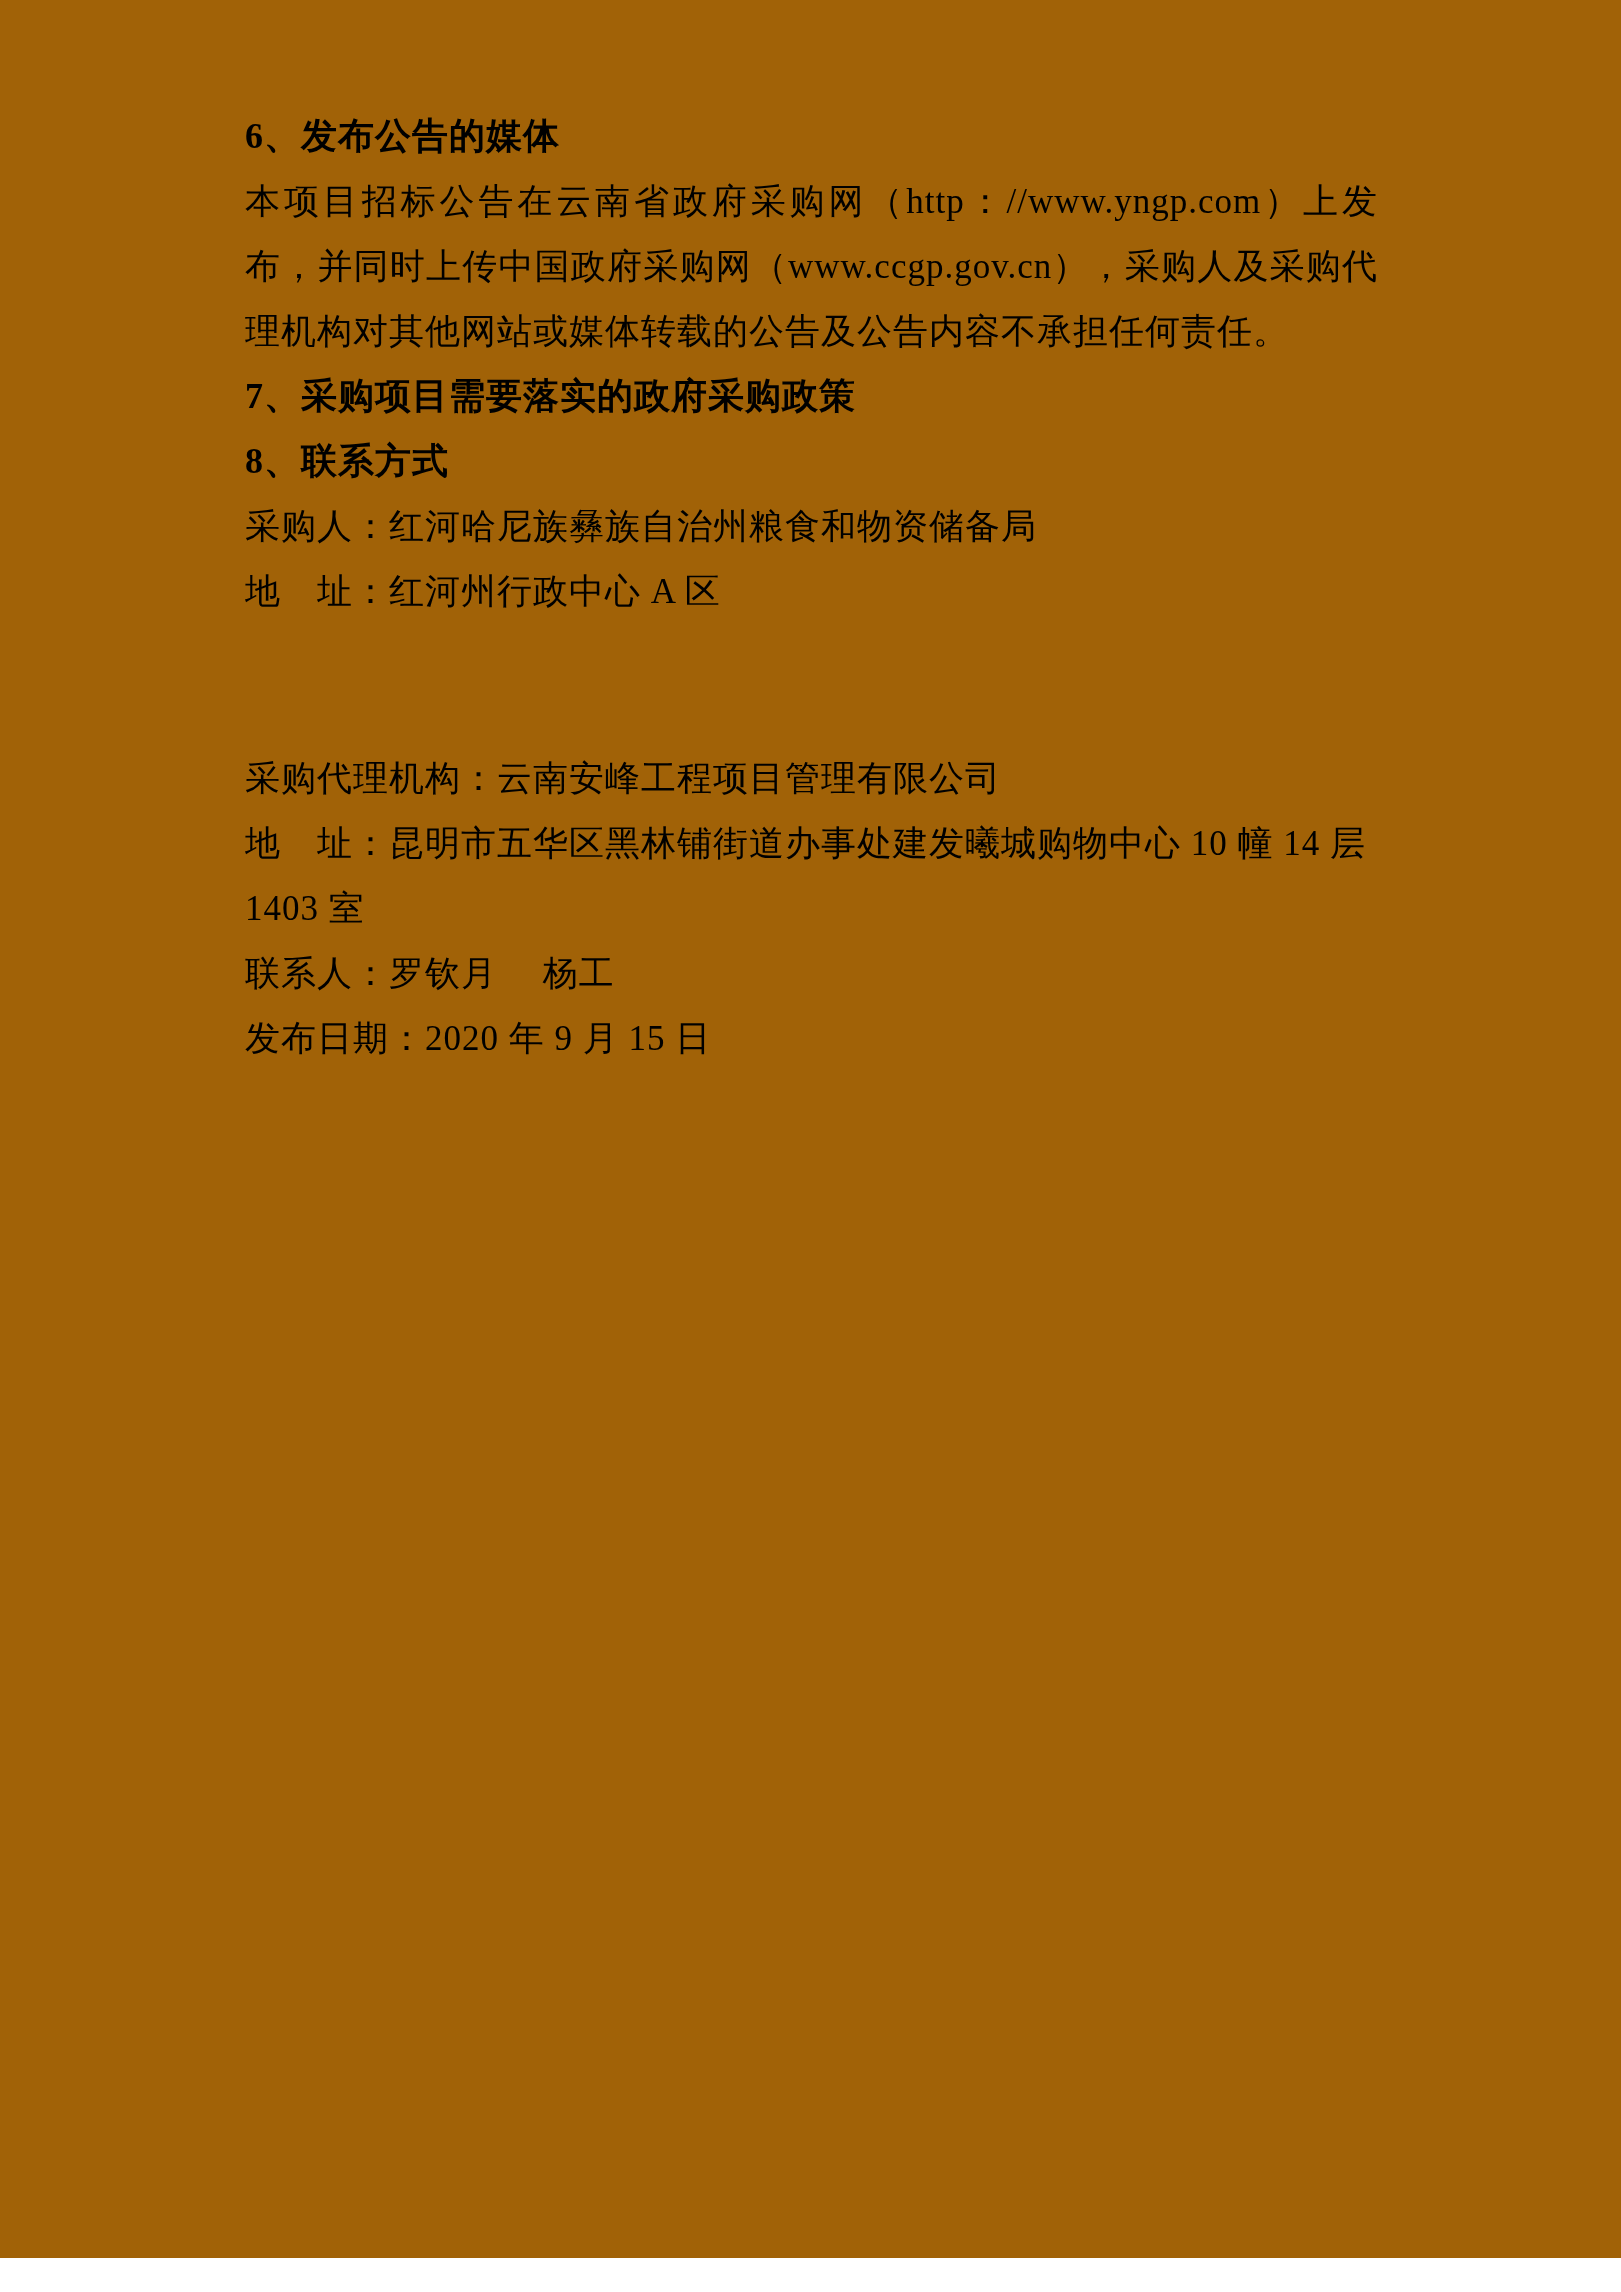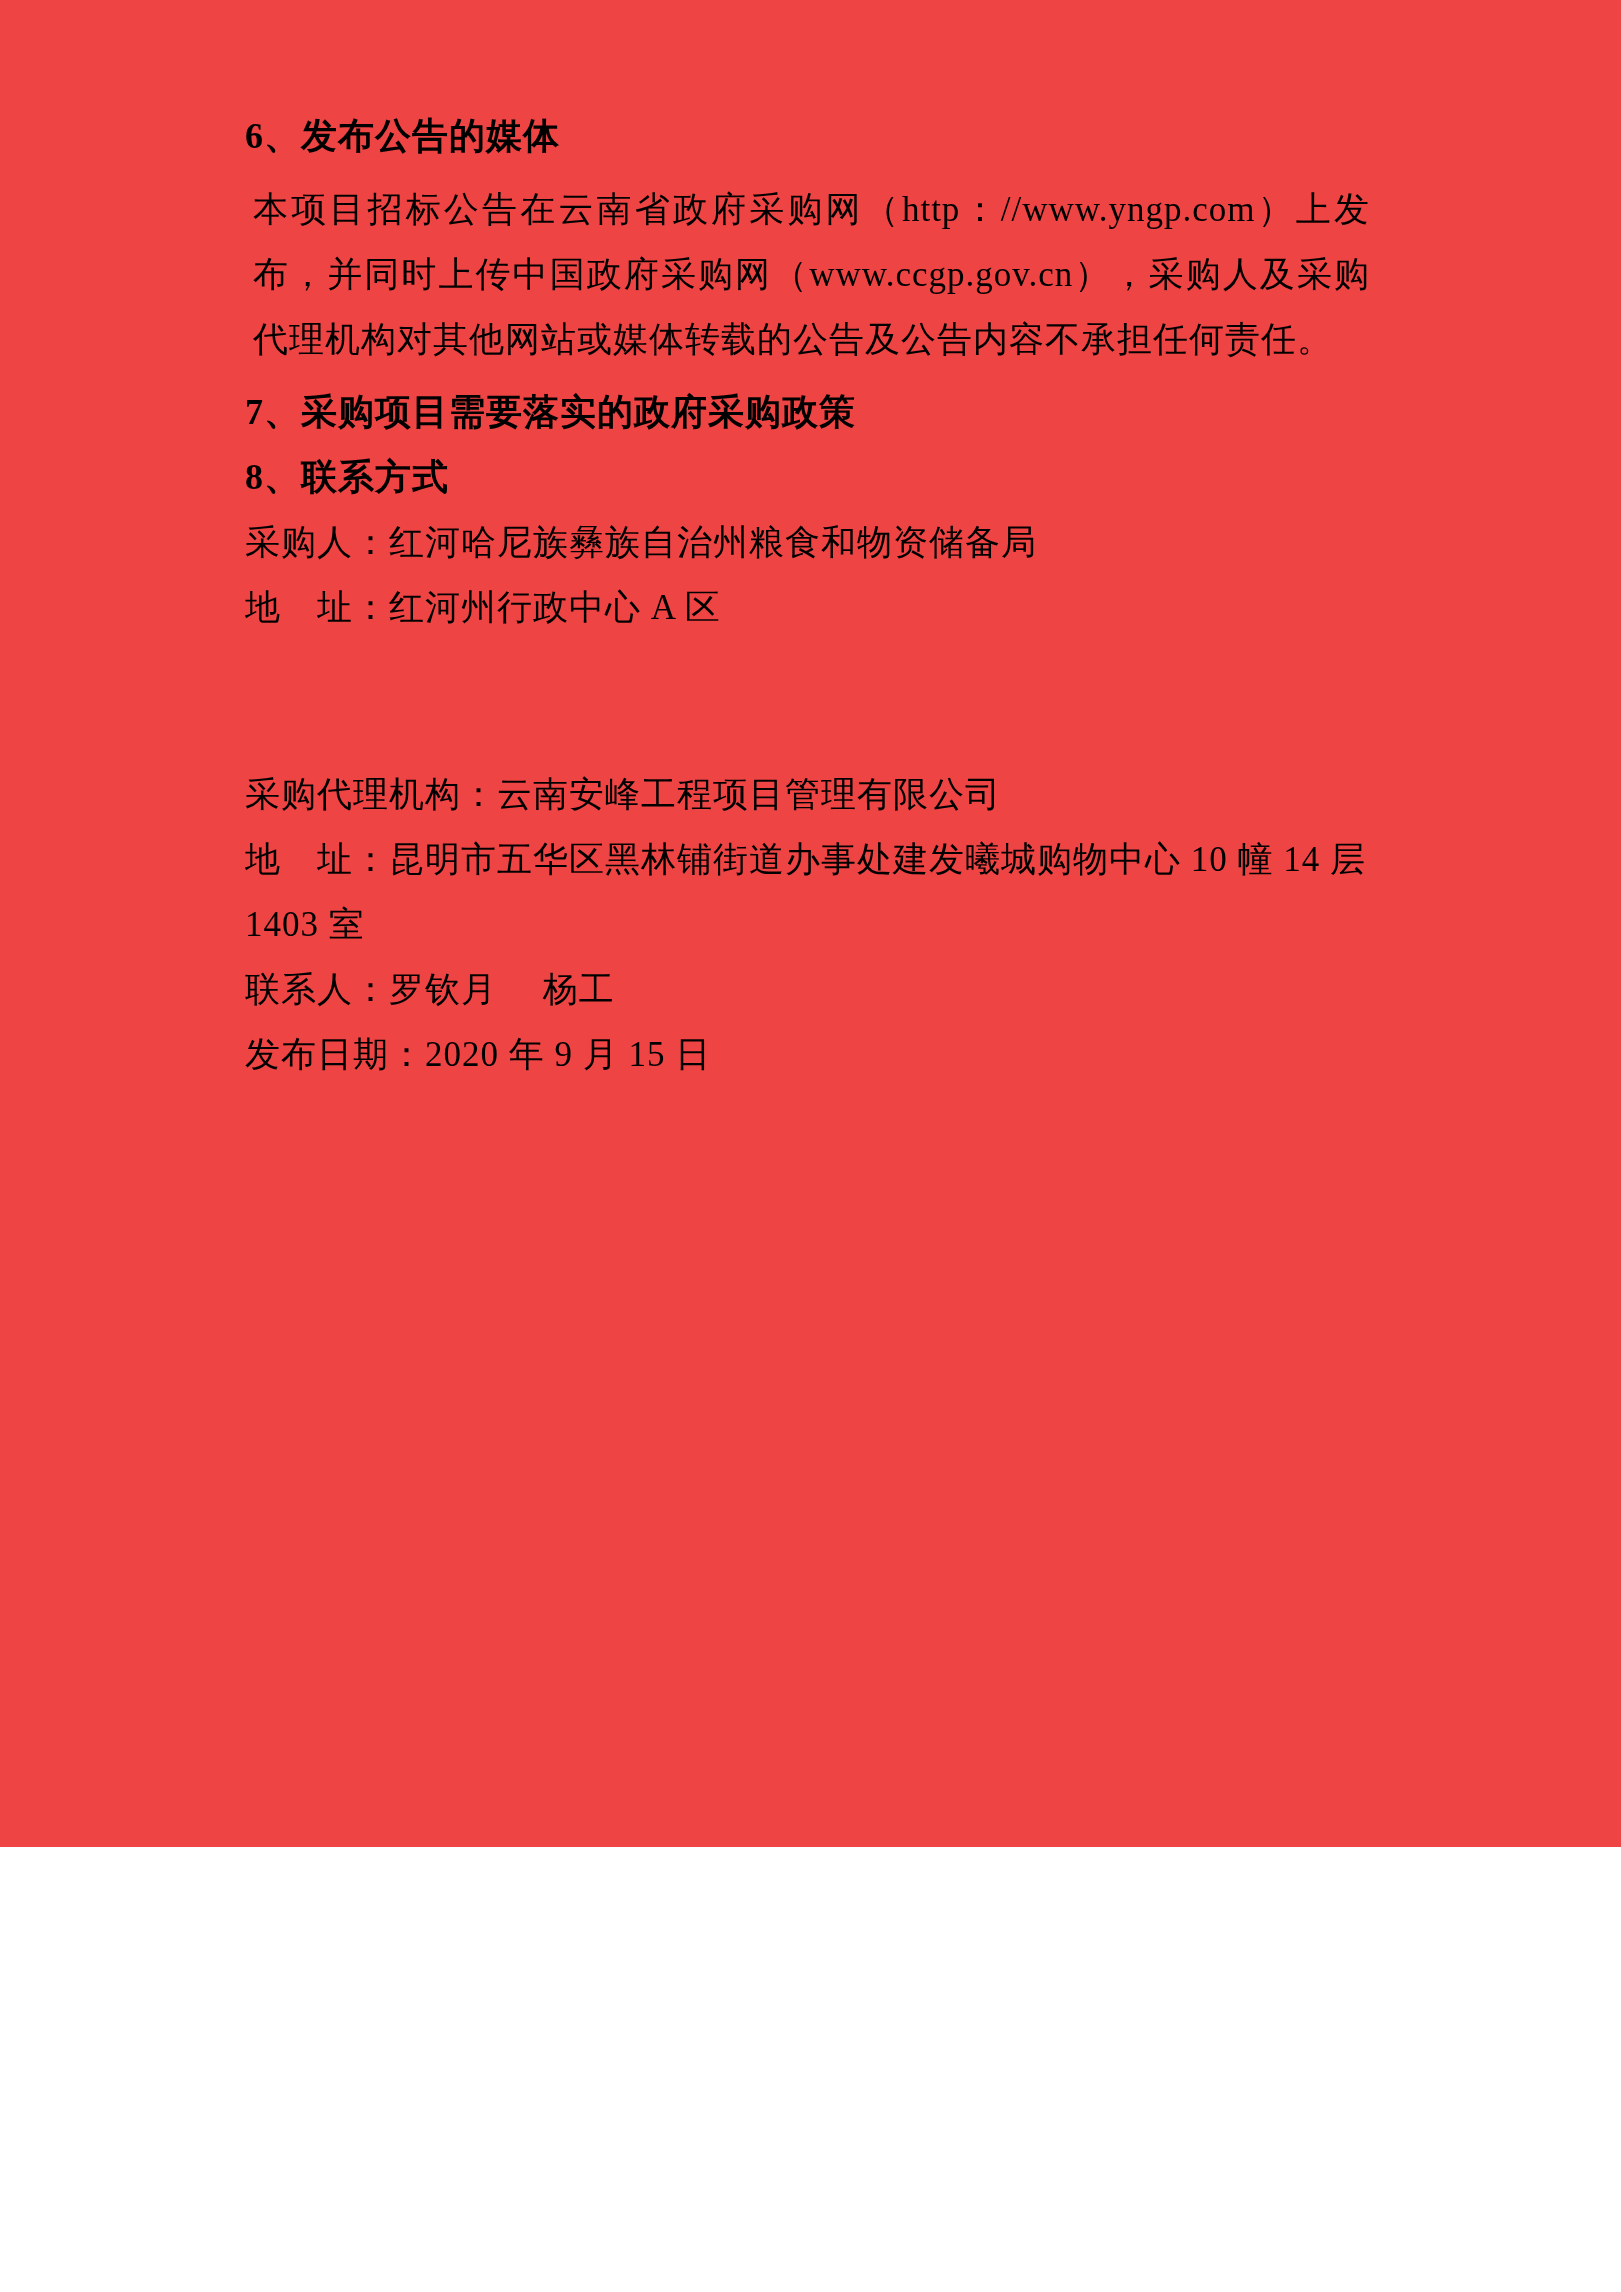--- a/index.html
+++ b/index.html
@@ -3,41 +3,41 @@
 <meta charset="utf-8">
 <style>
   html, body {
     margin: 0;
     padding: 0;
     background: #ffffff;
   }
   .page {
     position: relative;
     width: 1621px;
-    height: 1847px;
+    height: 2258px;
     box-sizing: border-box;
     margin: 0 auto;
     padding: 104px 243px 0 245px;
-    background: #ef4444;
+    background: #a16207;
     color: #000000;
     font-family: "Liberation Serif", "DejaVu Serif", serif;
     font-size: 35px;
     line-height: 65px;
   }
   .heading {
     margin: 0;
     font-size: 36px;
     line-height: 65px;
     font-weight: bold;
     
     font-family: "Liberation Serif", "DejaVu Sans", sans-serif;
     letter-spacing: 1px;
   }
   .para {
-    margin: 8px;
+    margin: 0;
     text-align: justify;
     text-justify: inter-ideograph;
     letter-spacing: 1px;
   }
   .line {
     margin: 0;
     white-space: pre-wrap;
     letter-spacing: 1px;
   }
   .agency-block {

